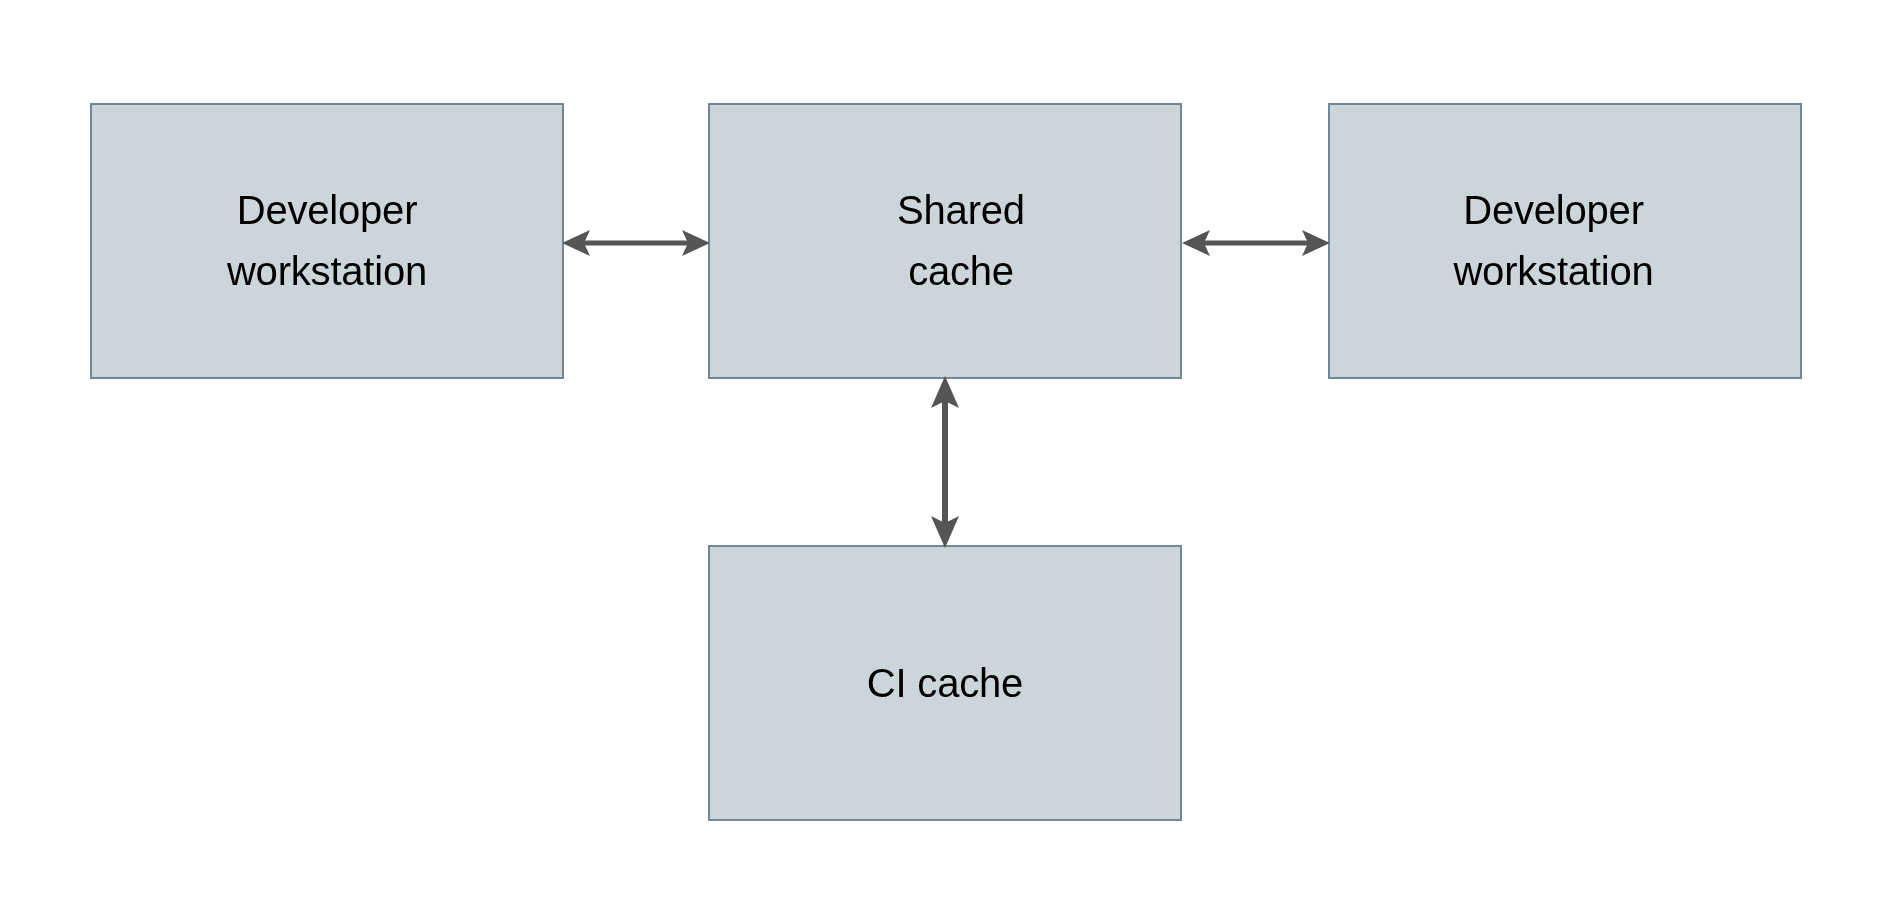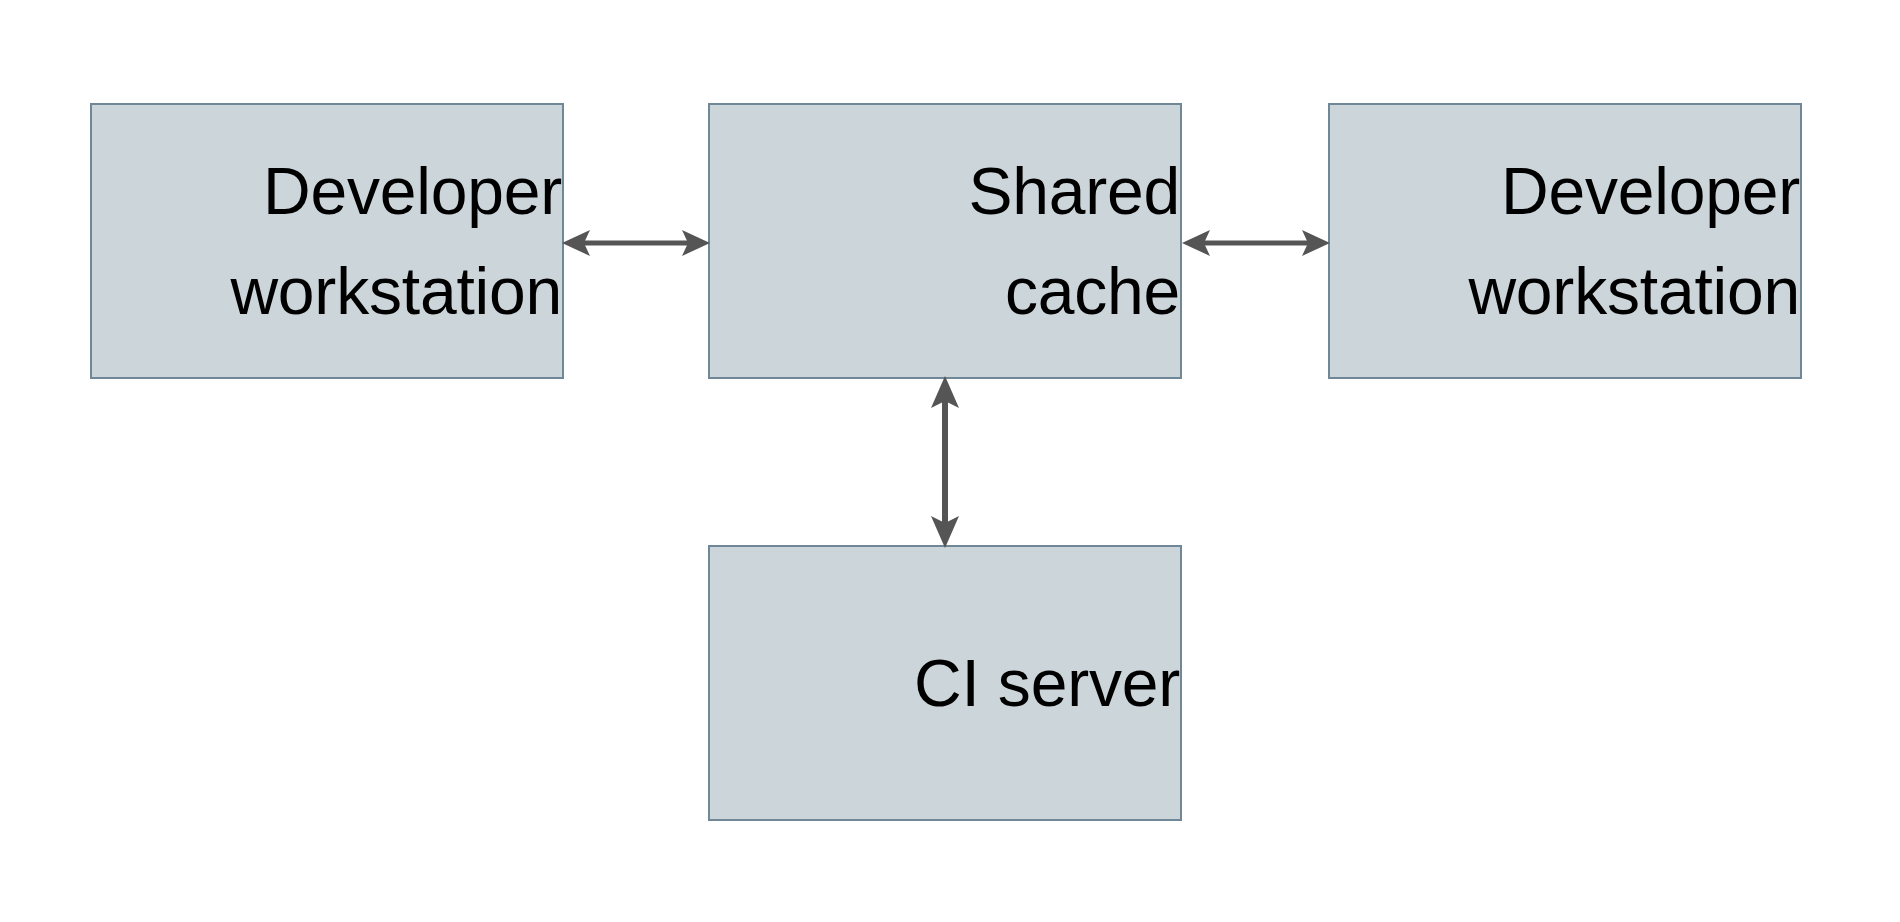--- a/index.html
+++ b/index.html
@@ -31,26 +31,26 @@
     display: flex;
     align-items: center;
     justify-content: center;
     text-align: center;
   }
   .node-label {
     display: block;
     width: 100%;
     color: #000000;
     font-family: "Liberation Sans", sans-serif;
-    font-size: 66px;
+    font-size: 40px;
     line-height: 1.52;
     font-weight: 400;
     letter-spacing: -0.2px;
     white-space: pre-line;
-    text-align: right;
+    text-align: center;
   }
 
   #node-dev-left  { left: 90px;   top: 103px; width: 474px; height: 276px; }
   #node-shared    { left: 708px;  top: 103px; width: 474px; height: 276px; padding-left: 32px; }
   #node-dev-right { left: 1328px; top: 103px; width: 474px; height: 276px; }
   #node-ci        { left: 708px;  top: 545px; width: 474px; height: 276px; }
 
   
   #node-dev-right .node-label {
     width: 520px;
@@ -80,21 +80,21 @@
     <span class="node-label">Shared
 cache</span>
   </div>
 
   <div class="node" id="node-dev-right">
     <span class="node-label">Developer
 workstation</span>
   </div>
 
   <div class="node" id="node-ci">
-    <span class="node-label">CI server</span>
+    <span class="node-label">CI cache</span>
   </div>
 
   <svg class="connector" id="conn-left-shared" viewBox="0 0 152 58" width="152" height="58">
     <g>
       <line x1="16" y1="29" x2="136" y2="29" stroke="#555555" stroke-width="5"></line>
       <polygon points="2,29 30,16 24,29 30,42" fill="#555555"></polygon>
       <polygon points="150,29 122,16 128,29 122,42" fill="#555555"></polygon>
     </g>
   </svg>
 

